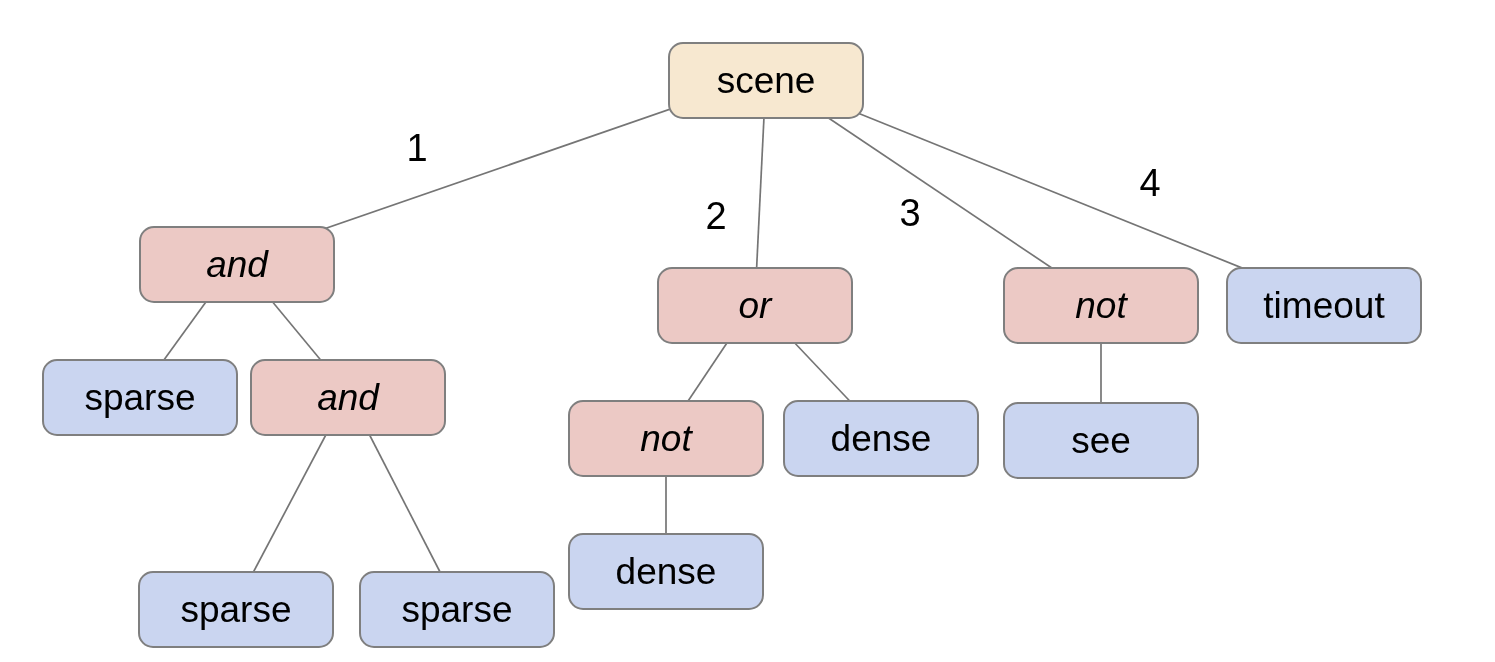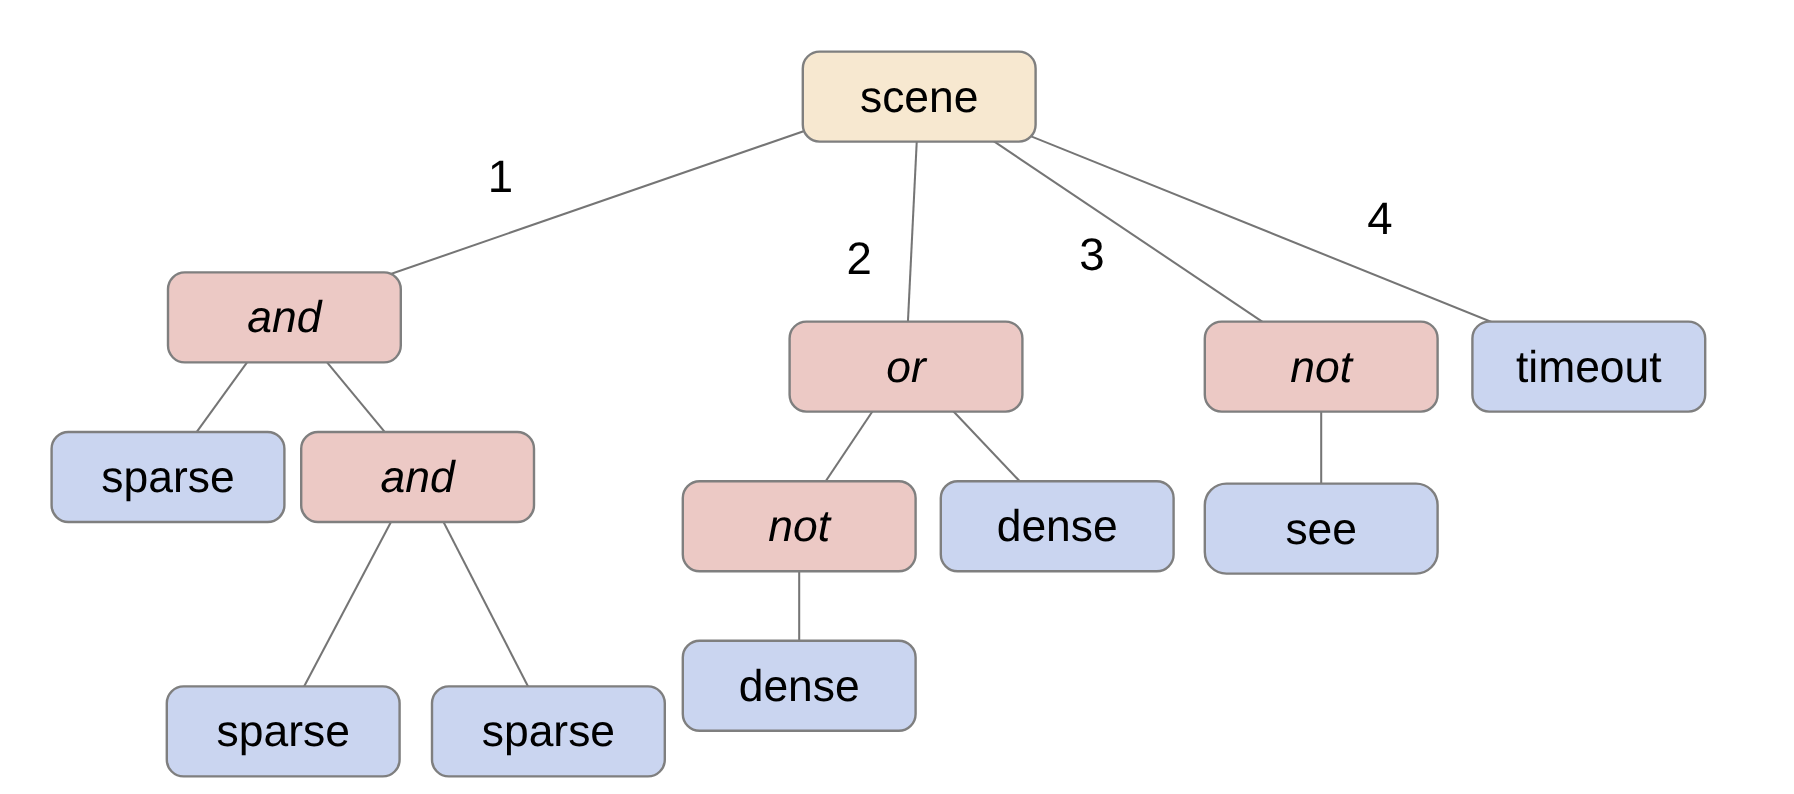--- a/index.html
+++ b/index.html
@@ -82,19 +82,19 @@
   <div class="node operator" style="left:139px;  top:226px;">and</div>
   <div class="node operator" style="left:657px;  top:267px;">or</div>
   <div class="node operator" style="left:1003px; top:267px;">not</div>
   <div class="node leaf" style="left:1226px; top:267px;">timeout</div>
 
   <div class="node leaf" style="left:42px;   top:359px;">sparse</div>
   <div class="node operator" style="left:250px;  top:359px;">and</div>
 
   <div class="node operator" style="left:568px;  top:400px;">not</div>
   <div class="node leaf" style="left:783px;  top:400px;">dense</div>
-  <div class="node leaf" style="left:1003px; top:402px;border-radius:19px;">see</div>
+  <div class="node leaf" style="left:1003px; top:402px;">see</div>
 
   <div class="node leaf" style="left:568px;  top:533px;">dense</div>
   <div class="node leaf" style="left:138px;  top:571px;">sparse</div>
   <div class="node leaf" style="left:359px;  top:571px;">sparse</div>
 
 </div>
 
 </body></html>

